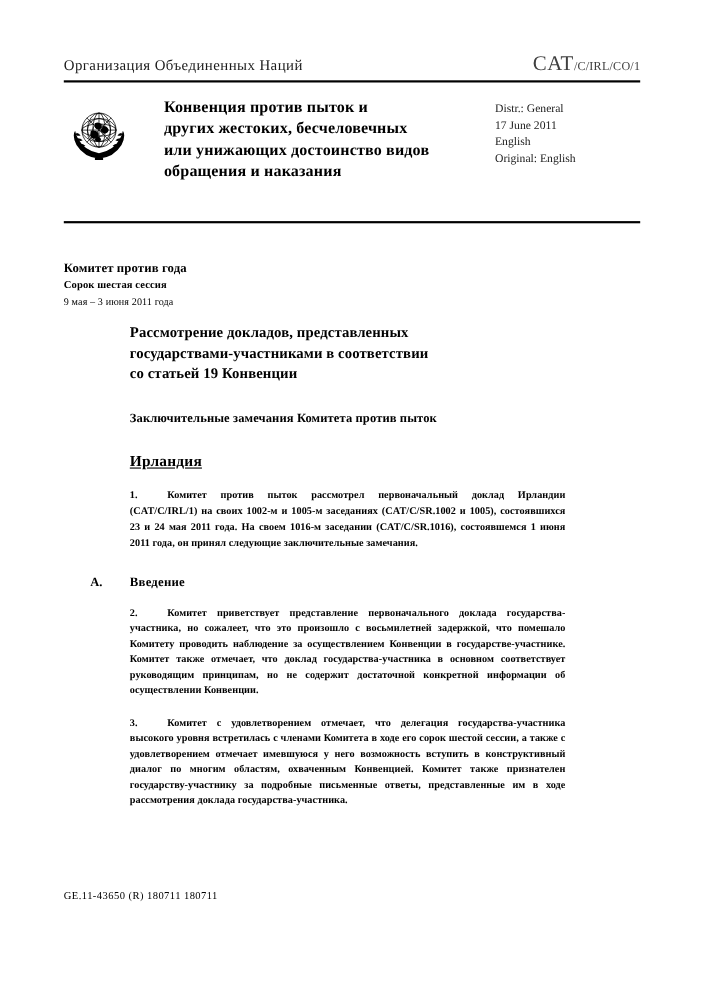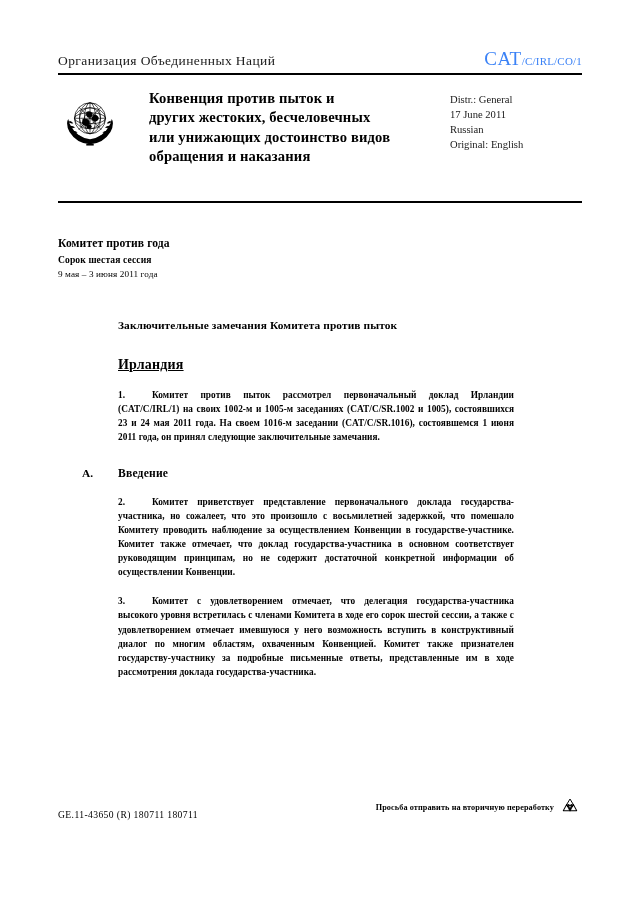--- a/index.html
+++ b/index.html
@@ -40,21 +40,21 @@
     padding-bottom: 2px;
   }
   .org-name {
     font-size: 13.5px;
     letter-spacing: 0.4px;
     color: #1a1a1a;
     white-space: nowrap;
   }
   .doc-symbol {
     white-space: nowrap;
-    color: #3b82f6;
+    color: #404040;
   }
   .doc-symbol .sym-main {
     font-size: 19px;
     letter-spacing: 0.5px;
   }
   .doc-symbol .sym-sub {
     font-size: 11px;
     letter-spacing: 0.2px;
   }
 
@@ -297,37 +297,42 @@
           <div>Конвенция против пыток и</div>
           <div>других жестоких, бесчеловечных</div>
           <div>или унижающих достоинство видов</div>
           <div>обращения и наказания</div>
         </div>
       </div>
 
       <div class="distr-cell">
         <div>Distr.: General</div>
         <div>17 June 2011</div>
-        <div>Russian</div>
+        <div>English</div>
         <div>Original: English</div>
       </div>
 
     </div>
 
     <div class="rule-bottom"></div>
   </div>
 
   <div class="committee">
     <div class="committee-name">Комитет против года</div>
     <div class="committee-session">Сорок шестая сессия</div>
     <div class="committee-dates">9 мая – 3 июня 2011 года</div>
   </div>
 
   <div class="content">
 
+    <h1 class="report-title">
+      <div>Рассмотрение докладов, представленных</div>
+      <div>государствами-участниками в соответствии</div>
+      <div>со статьей 19 Конвенции</div>
+    </h1>
 
     <h2 class="subtitle">Заключительные замечания Комитета против пыток</h2>
 
     <h2 class="country">Ирландия</h2>
 
     <p class="para">
       <span class="pnum">1.</span><span>Комитет против пыток рассмотрел первоначальный доклад Ирландии (CAT/C/IRL/1) на своих 1002-м и 1005-м заседаниях (CAT/C/SR.1002 и 1005), состоявшихся 23 и 24 мая 2011 года. На своем 1016-м заседании (CAT/C/SR.1016), состоявшемся 1 июня 2011 года, он принял следующие заключительные замечания.</span>
     </p>
 
     <div class="section-head">
@@ -340,25 +345,15 @@
     </p>
 
     <p class="para">
       <span class="pnum">3.</span><span>Комитет с удовлетворением отмечает, что делегация государства-участника высокого уровня встретилась с членами Комитета в ходе его сорок шестой сессии, а также с удовлетворением отмечает имевшуюся у него возможность вступить в конструктивный диалог по многим областям, охваченным Конвенцией. Комитет также признателен государству-участнику за подробные письменные ответы, представленные им в ходе рассмотрения доклада государства-участника.</span>
     </p>
 
   </div>
 
   <div class="footer">
     <div class="footer-code">GE.11-43650  (R)  180711   180711</div>
-    <div class="footer-recycle">
-      <div class="footer-recycle-text">Просьба отправить на вторичную переработку</div>
-      <svg class="recycle-icon" viewBox="0 0 40 40">
-        <g fill="none" stroke="#000" stroke-width="1.6" stroke-linejoin="round">
-          <path d="M20 5 L26 15 L22 15 L22 22 L18 22 L18 15 L14 15 Z" transform="rotate(0 20 18)"></path>
-          <path d="M20 5 L26 15 L22 15 L22 22 L18 22 L18 15 L14 15 Z" transform="rotate(120 20 18)"></path>
-          <path d="M20 5 L26 15 L22 15 L22 22 L18 22 L18 15 L14 15 Z" transform="rotate(240 20 18)"></path>
-        </g>
-      </svg>
-    </div>
   </div>
 
 </div>
 
 </body></html>

